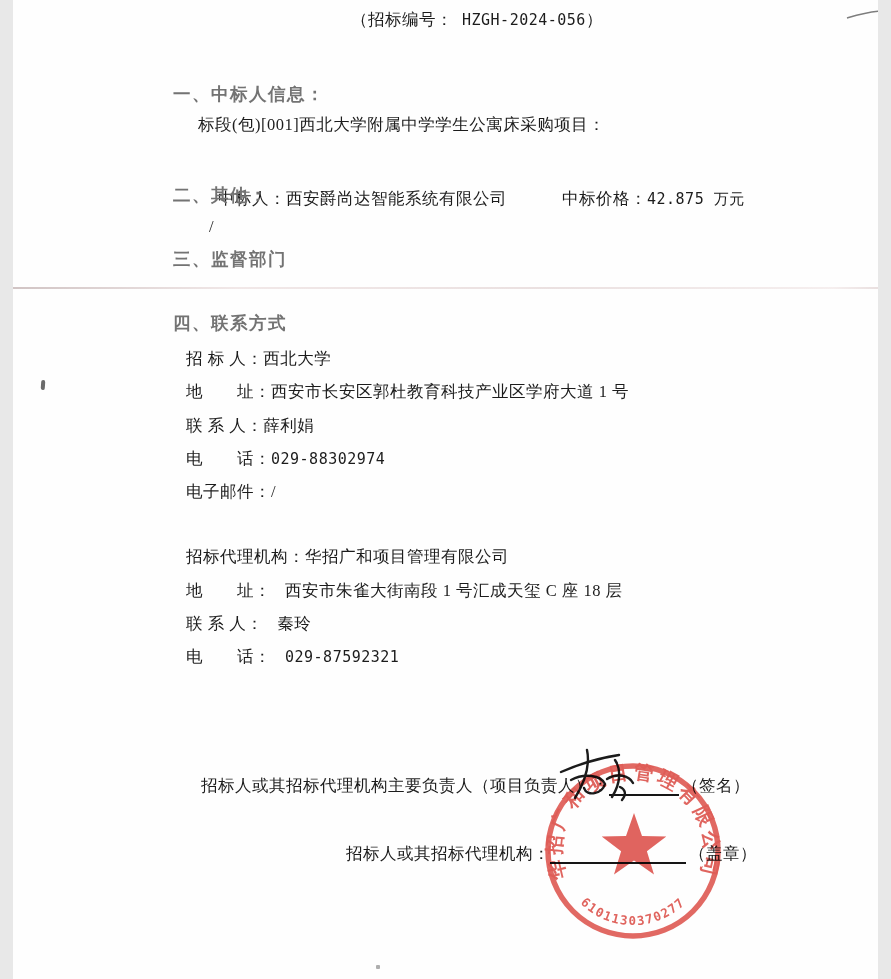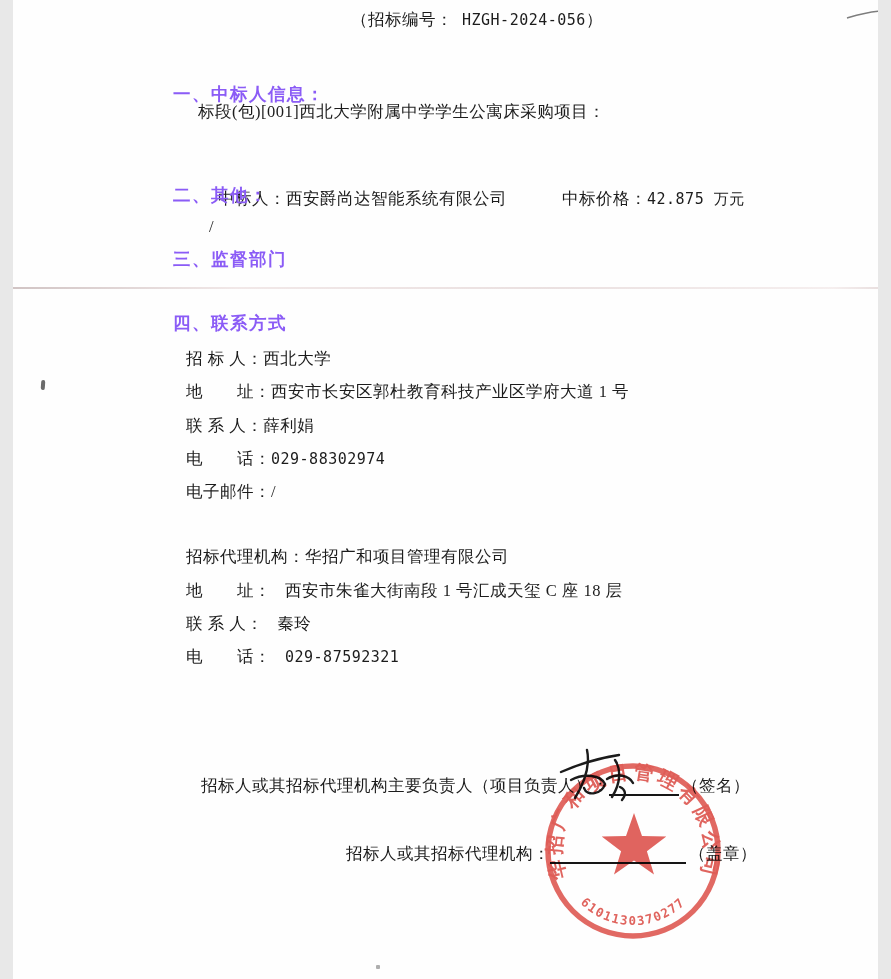--- a/index.html
+++ b/index.html
@@ -5,21 +5,21 @@
   html,body { margin:0; padding:0; background:#e8e8e8; }
   .page {
     position:relative; width:865px; height:979px; margin:0 auto;
     background:#fefefe; overflow:hidden;
     font-family:"Liberation Serif","DejaVu Serif",serif;
     color:#1c1c1c;
   }
   .line { position:absolute; white-space:nowrap; font-size:16.5px; line-height:1.3; letter-spacing:0.5px; }
   .heading {
     font-family:"Liberation Sans","DejaVu Sans",sans-serif;
-    font-weight:bold; font-size:17.5px; letter-spacing:1.5px; color:#8b5cf6;
+    font-weight:bold; font-size:17.5px; letter-spacing:1.5px; color:#737373;
   }
   .mono { font-family:"DejaVu Sans Mono","Liberation Mono",monospace; font-size:15px; }
   .value-gap { margin-left:14px; }
   .price-gap { margin-left:55px; }
   .blank {
     display:inline-block; height:19px; vertical-align:bottom;
     border-bottom:2px solid #161616; position:relative;
   }
   .blank-sign { width:70px; }
   .blank-stamp { width:136px; }
@@ -54,21 +54,21 @@
 </head>
 <body>
 
 <div class="page">
 
   <div class="line" style="left:338px; top:9px;">
     <span>（招标编号：</span><span class="mono" style="margin-left:9px;">HZGH-2024-056</span><span>）</span>
   </div>
 
   <div class="line heading" style="left:160px; top:83px;">一、中标人信息：</div>
-  <div class="line" style="left:185px; top:101px;">标段(包)[001]西北大学附属中学学生公寓床采购项目：</div>
+  <div class="line" style="left:185px; top:114px;">标段(包)[001]西北大学附属中学学生公寓床采购项目：</div>
   <div class="line" style="left:205px; top:151px;margin-top:37px;">
     <span>中标人：</span><span>西安爵尚达智能系统有限公司</span><span class="price-gap">中标价格：</span><span class="mono">42.875 万元</span>
   </div>
 
   <div class="line heading" style="left:160px; top:184px;">二、其他：</div>
   <div class="line" style="left:196px; top:216px;">/</div>
 
   <div class="line heading" style="left:160px; top:248px;">三、监督部门</div>
 
   <div class="line heading" style="left:160px; top:312px;">四、联系方式</div>

